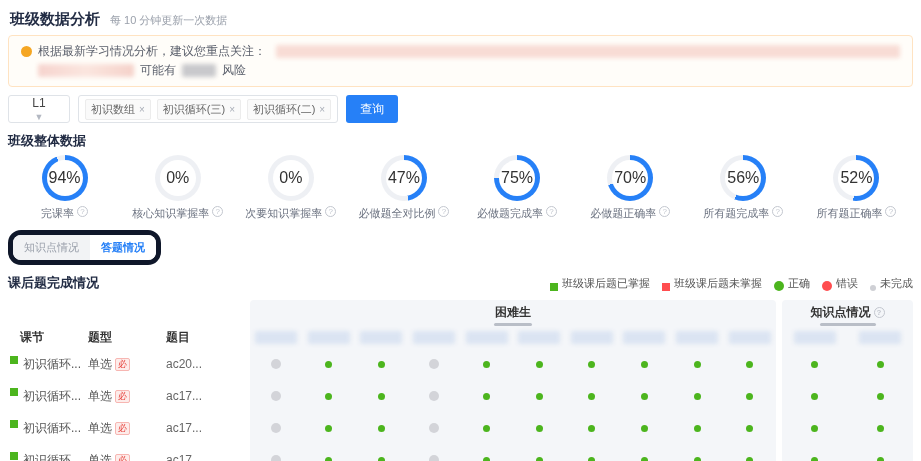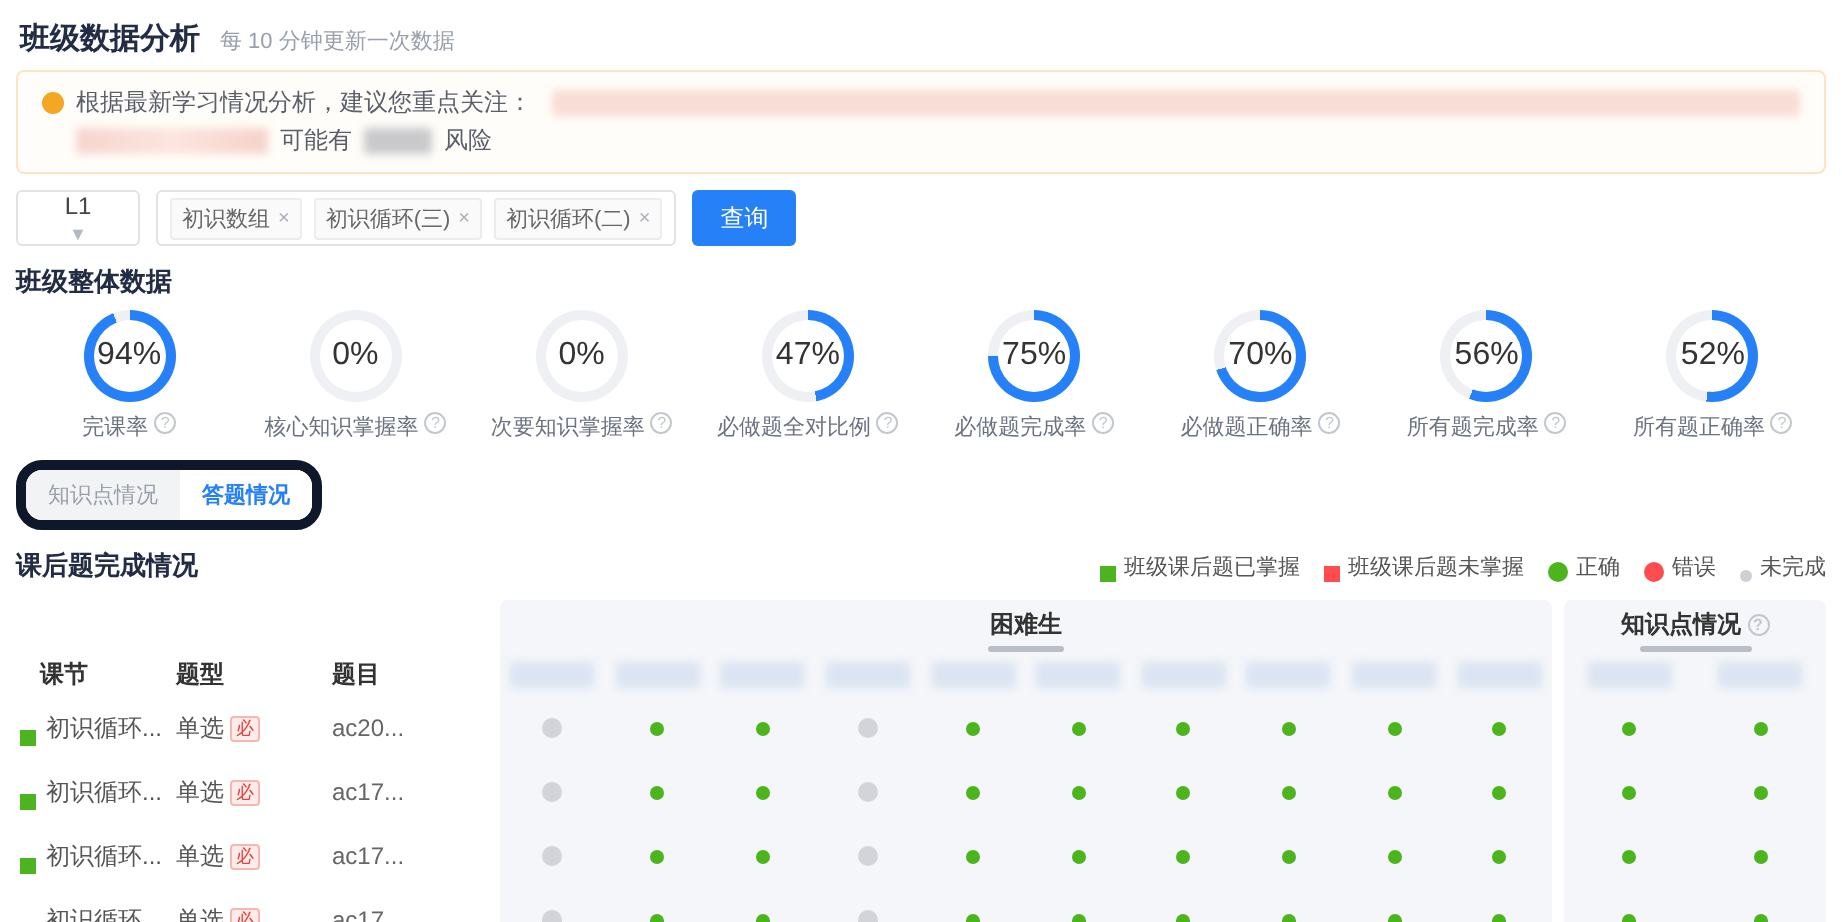--- a/index.html
+++ b/index.html
@@ -65,21 +65,21 @@
   .panel.others { width:131px; }
   .ghead { height:26px; display:flex; flex-direction:column; align-items:center; justify-content:center; gap:2px; padding-top:4px; }
   .ghead .gtitle { font-size:12px; font-weight:bold; color:#333; display:flex; gap:3px; align-items:center; }
   .gbar { height:3px; border-radius:2px; background:#b9bec7; }
   .names { height:22px; display:flex; }
   .names .cell { flex:1; display:flex; align-items:center; justify-content:center; }
   .name-blur { width:42px; height:13px; border-radius:2px; background:#dbe4f2; filter:blur(2px); }
   .lhead { height:22px; display:flex; align-items:center; font-size:12px; font-weight:bold; color:#333; }
   .c1 { width:80px; padding-left:12px; } .c2 { width:78px; } .c3 { flex:1; }
   .trow { height:32px; display:flex; align-items:center; font-size:12px; color:#555; }
-  .lesson { display:flex; align-items:flex-end; gap:5px; width:80px; padding-left:2px; white-space:nowrap; overflow:hidden; }
+  .lesson { display:flex; align-items:flex-start; gap:5px; width:80px; padding-left:2px; white-space:nowrap; overflow:hidden; }
   .msq { width:8px; height:8px; flex:0 0 auto; }
   .qtype { width:78px; display:flex; align-items:center; gap:3px; }
   .badge { font-size:9px; color:#e6403a; background:#fdecea; border:1px solid #f7b6b2; border-radius:2px; padding:0 2px; line-height:11px; }
   .qid { flex:1; color:#666; }
   .dotrow { height:32px; display:flex; }
   .dotrow .cell { flex:1; display:flex; align-items:center; justify-content:center; }
   .dot-correct { width:7px; height:7px; border-radius:50%; background:#4cb51e; }
   .dot-incomplete { width:10px; height:10px; border-radius:50%; background:#d3d4d9; }
 </style>
 </head>

